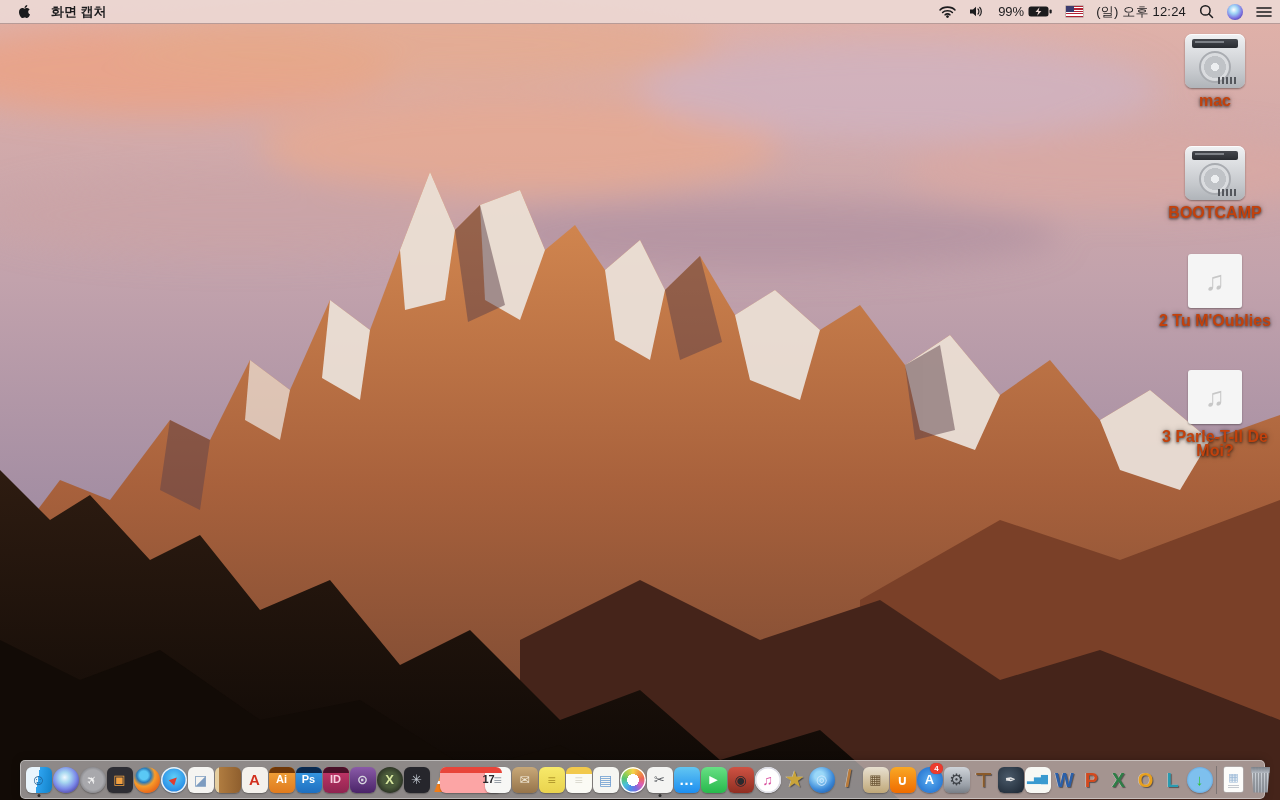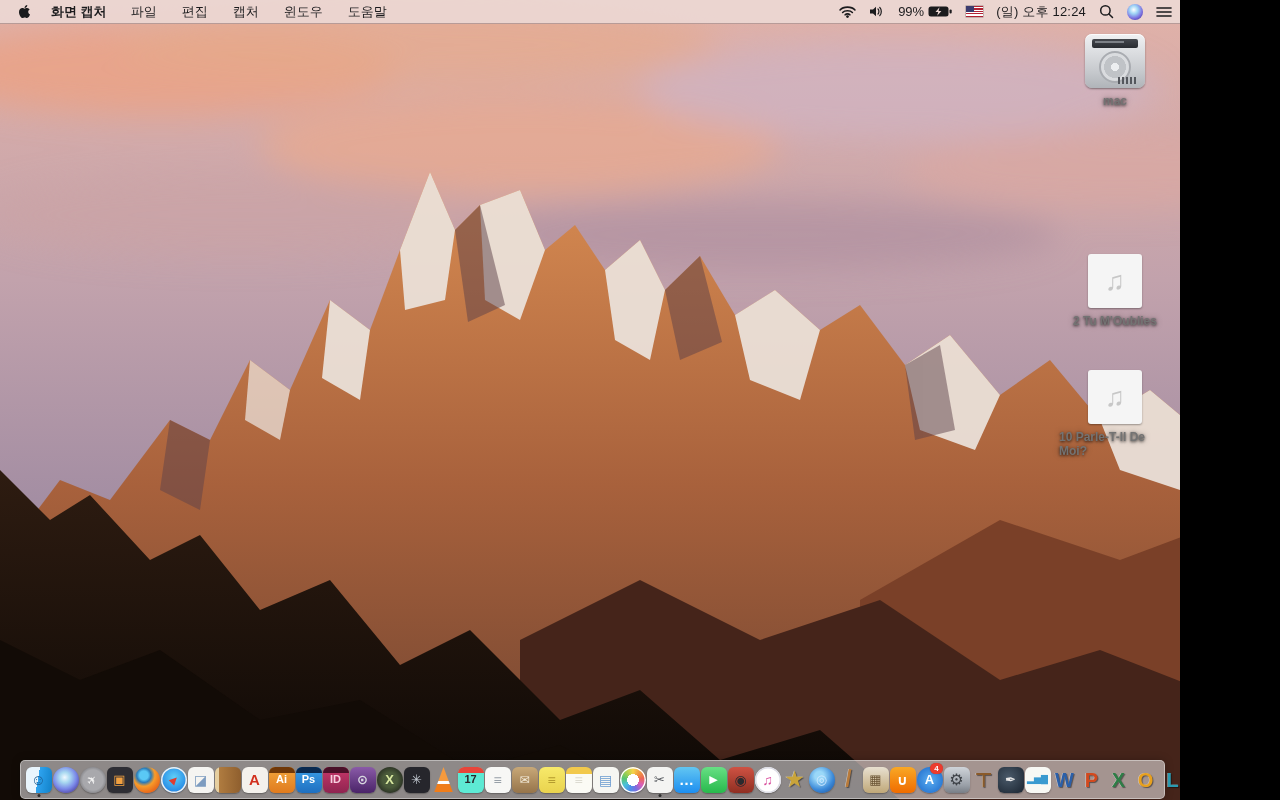--- a/index.html
+++ b/index.html
@@ -1,16 +1,16 @@
 <!DOCTYPE html>
 <html><head>
 <meta charset="utf-8">
 <style>
   html,body{margin:0;padding:0;background:#000;}
-  .desktop{position:relative;width:1180px;height:800px;overflow:hidden;
+  .desktop{position:relative;width:1280px;height:800px;overflow:hidden;
     font-family:"Liberation Sans","DejaVu Sans",sans-serif;-webkit-font-smoothing:antialiased;}
   .wallpaper{position:absolute;inset:0;display:block;}
 
   
   .menubar{position:absolute;top:0;left:0;right:0;height:23px;
     background:rgba(236,215,211,0.93);border-bottom:1px solid rgba(120,85,85,.45);
     display:flex;align-items:center;justify-content:space-between;
     font-size:13px;color:#1b1b1d;z-index:30;}
   .mb-left{display:flex;align-items:center;gap:0;padding-left:18px;}
   .apple{display:flex;align-items:center;margin-right:20px;cursor:default;}
@@ -39,22 +39,22 @@
   .disk-top::after{content:"";position:absolute;top:2px;left:3px;right:14px;height:2px;background:#8d9197;opacity:.8;}
   .disk-platter{position:absolute;top:17px;left:50%;transform:translateX(-50%);
     width:28px;height:28px;border-radius:50%;border:2px solid #a9acb1;
     background:radial-gradient(circle,#eceef0 0 20%,#c0c3c7 21% 55%,#dadcdf 56% 100%);}
   .disk-vents{position:absolute;bottom:4px;right:9px;width:18px;height:7px;
     background:repeating-linear-gradient(90deg,#54575d 0 2px,transparent 2px 4px);}
   .icon-audio{width:54px;height:54px;border-radius:3px;background:#f5f5f5;
     display:flex;align-items:center;justify-content:center;
     box-shadow:0 1px 2px rgba(0,0,0,.35);}
   .icon-audio .note{font-size:27px;color:#c7c7c7;line-height:1;}
-  .desk-label{margin-top:6px;max-width:112px;text-align:left;color:#737373;
-    font-size:12px;font-weight:700;line-height:14px;
+  .desk-label{margin-top:6px;max-width:112px;text-align:center;color:#c2410c;
+    font-size:16px;font-weight:700;line-height:14px;
     text-shadow:0 1px 3px rgba(0,0,0,.7),0 0 6px rgba(0,0,0,.35);}
 
   
   .dock{position:absolute;left:20px;right:15px;bottom:1px;height:37px;
     background:rgba(233,230,231,.58);border:1px solid rgba(255,255,255,.4);
     border-radius:5px;display:flex;align-items:center;justify-content:space-between;
     padding:0 4px;z-index:20;box-shadow:0 0 8px rgba(0,0,0,.25);}
   .dock-item{position:relative;width:27px;height:35px;flex:0 0 auto;
     display:flex;align-items:center;justify-content:center;cursor:default;}
   .ic{width:26px;height:26px;display:flex;align-items:center;justify-content:center;
@@ -147,27 +147,20 @@
   </svg>
 
   <div class="menubar">
     <div class="mb-left">
       <span class="apple">
         <svg width="13" height="15" viewBox="0 0 384 512">
             <path fill="#1b1b1d" d="M318.7 268.7c-.2-36.7 16.4-64.4 50-84.8-18.8-26.9-47.2-41.7-84.7-44.6-35.5-2.8-74.3 20.7-88.5 20.7-15 0-49.4-19.7-76.4-19.7C63.3 141.2 4 184.8 4 273.5c0 26.2 4.8 53.3 14.4 81.2 12.8 36.7 59 126.7 107.2 125.2 25.2-.6 43-17.9 75.8-17.9 31.8 0 48.3 17.9 76.4 17.9 48.6-.7 90.4-82.5 102.6-119.3-65.2-30.7-61.7-90-61.7-91.9zm-56.6-164.2c27.3-32.4 24.8-61.9 24-72.5-24.1 1.4-52 16.4-67.9 34.9-17.5 19.8-27.8 44.3-25.6 71.9 26.1 2 49.9-11.4 69.5-34.3z"></path>
           </svg>
       </span>
       <span class="appname">화면 캡처</span>
-      <span class="menus">
-          <span class="menu-item">파일</span>
-          <span class="menu-item">편집</span>
-          <span class="menu-item">캡처</span>
-          <span class="menu-item">윈도우</span>
-          <span class="menu-item">도움말</span>
-        </span>
     </div>
     <div class="mb-right">
       <span class="st">
         <svg width="17" height="13" viewBox="0 0 16 12" fill="none" stroke="#1b1b1d" stroke-width="1.5" stroke-linecap="round">
           <path d="M1 4.6 C4 1, 12 1, 15 4.6"></path>
             <path d="M3.4 6.9 C5.4 4.8, 10.6 4.8, 12.6 6.9"></path>
             <path d="M5.8 9.1 C6.9 7.9, 9.1 7.9, 10.2 9.1"></path>
             <circle cx="8" cy="10.8" r="1.3" fill="#1b1b1d" stroke="none"></circle>
         </svg>
       </span>
@@ -212,31 +205,39 @@
 
   <div class="desk-icons">
       <div class="desk-item" style="top: 34px;">
         <div class="icon-disk">
           <div class="disk-top"></div>
           <div class="disk-platter"></div>
           <div class="disk-vents"></div>
         </div>
         <div class="desk-label">mac</div>
       </div>
+      <div class="desk-item" style="top: 146px;">
+        <div class="icon-disk">
+          <div class="disk-top"></div>
+          <div class="disk-platter"></div>
+          <div class="disk-vents"></div>
+        </div>
+        <div class="desk-label">BOOTCAMP</div>
+      </div>
       <div class="desk-item" style="top: 254px;">
         <div class="icon-audio">
           <span class="note">♫</span>
         </div>
         <div class="desk-label">2 Tu M'Oublies</div>
       </div>
       <div class="desk-item" style="top: 370px;">
         <div class="icon-audio">
           <span class="note">♫</span>
         </div>
-        <div class="desk-label">10 Parle-T-Il De Moi?</div>
+        <div class="desk-label">3 Parle-T-Il De Moi?</div>
       </div>
     </div>
 
   <div class="dock">
       <div class="dock-item">
         <div class="ic rounded" style="background: linear-gradient(100deg, rgb(233, 245, 253) 0%, rgb(233, 245, 253) 46%, rgb(46, 163, 239) 46%, rgb(17, 129, 200) 100%);">
           <span class="glyph" style="color: rgb(28, 93, 146); font-size: 15px;">☺</span>
         </div>
         <span class="dot"></span>
       </div>
@@ -304,21 +305,21 @@
       </div>
       <div class="dock-item">
         <div class="ic rounded" style="background: rgb(38, 38, 44);">
           <span class="glyph" style="color: rgb(200, 206, 214); font-size: 13px;">✳</span>
         </div>
       </div>
       <div class="dock-item">
         <div class="ic cone"></div>
       </div>
       <div class="dock-item">
-        <div class="ic rounded" style="background: #5eead4;">
+        <div class="ic rounded" style="background: #fca5a5; padding-left: 36px;">
           <div class="topbar" style="background: rgb(232, 69, 58);"></div>
           <span class="glyph" style="color: rgb(40, 40, 44); font-size: 11px;">17</span>
         </div>
       </div>
       <div class="dock-item">
         <div class="ic rounded" style="background: rgb(247, 247, 245);">
           <span class="glyph" style="color: rgb(152, 160, 168); font-size: 14px;">≡</span>
         </div>
       </div>
       <div class="dock-item">

